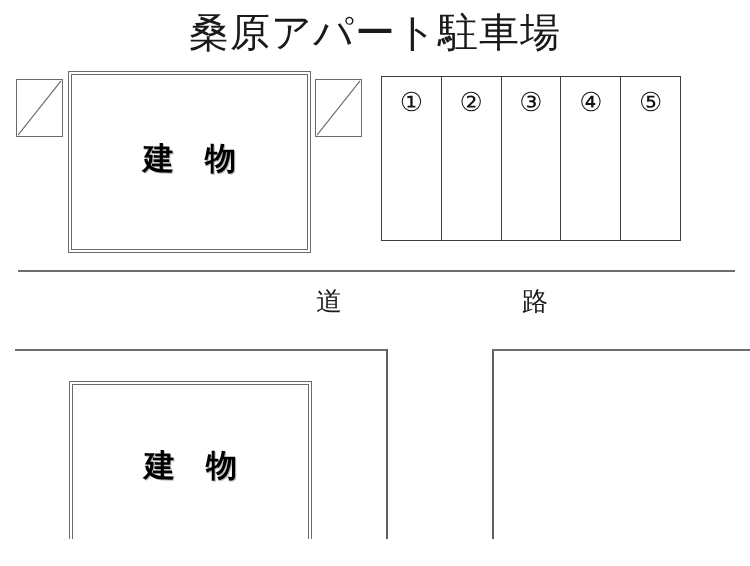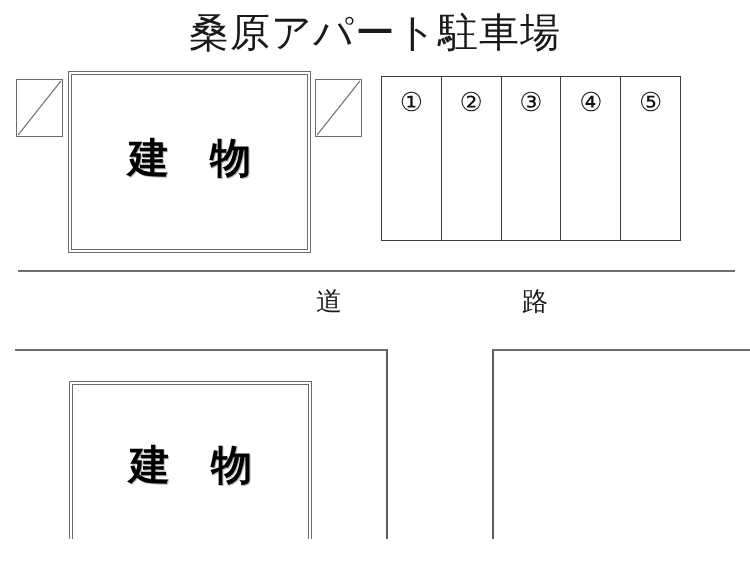--- a/index.html
+++ b/index.html
@@ -63,21 +63,21 @@
     top: 0;
     width: 100%;
     height: 100%;
     display: block;
   }
 
   .bldg-label {
     position: absolute;
     font-family: "DejaVu Sans", "Liberation Sans", sans-serif;
     font-weight: bold;
-    font-size: 41px;
+    font-size: 31px;
     line-height: 34px;
     color: #000000;
     text-shadow: 1px 1px 0 #b8b8b8;
     white-space: pre;
     text-align: center;
   }
 
   
   #parking-lot {
     position: absolute;

